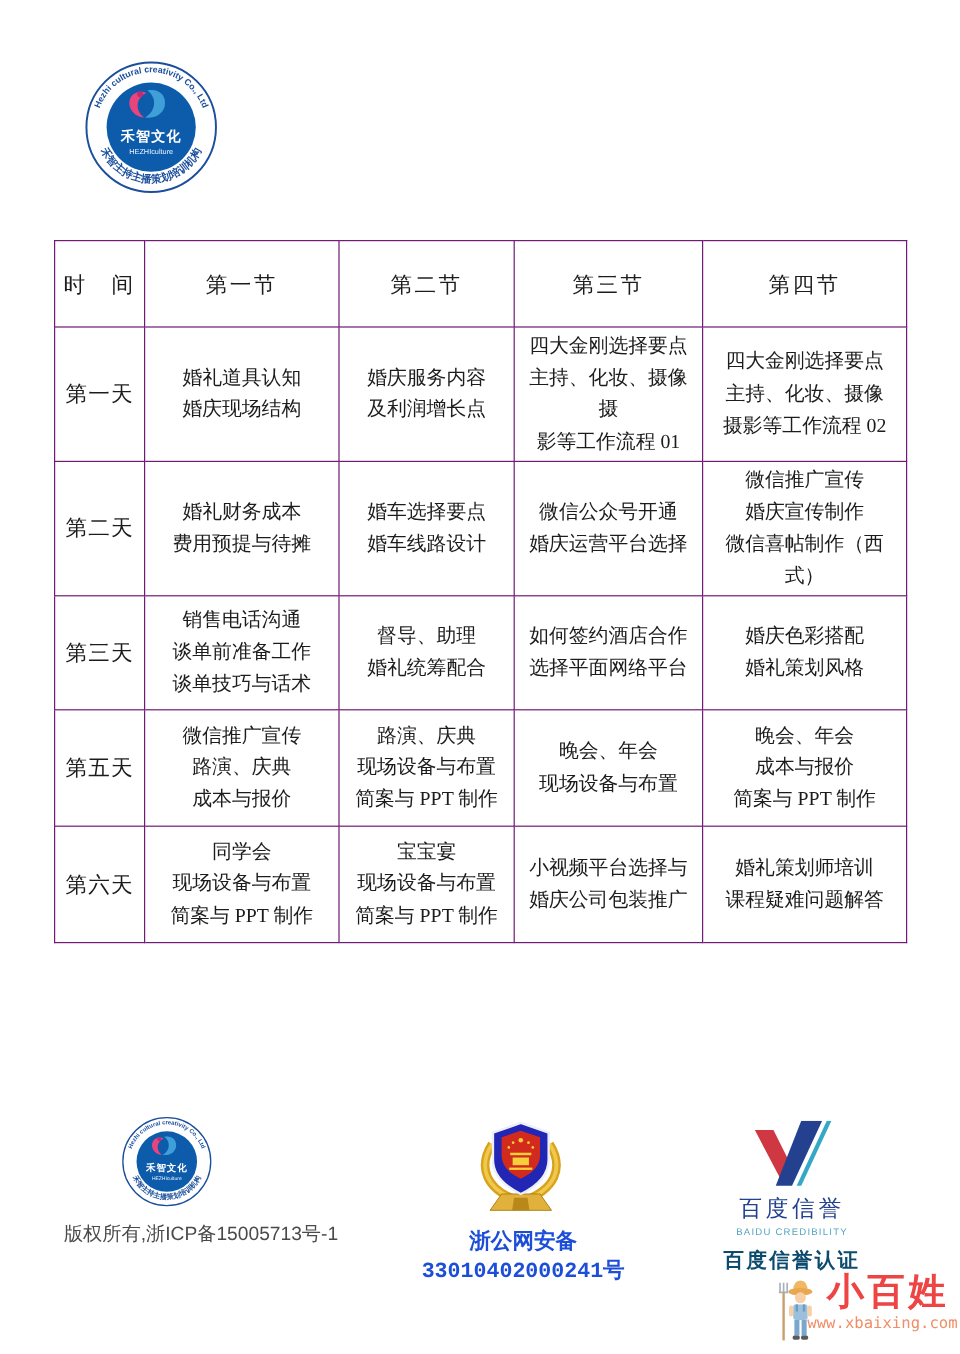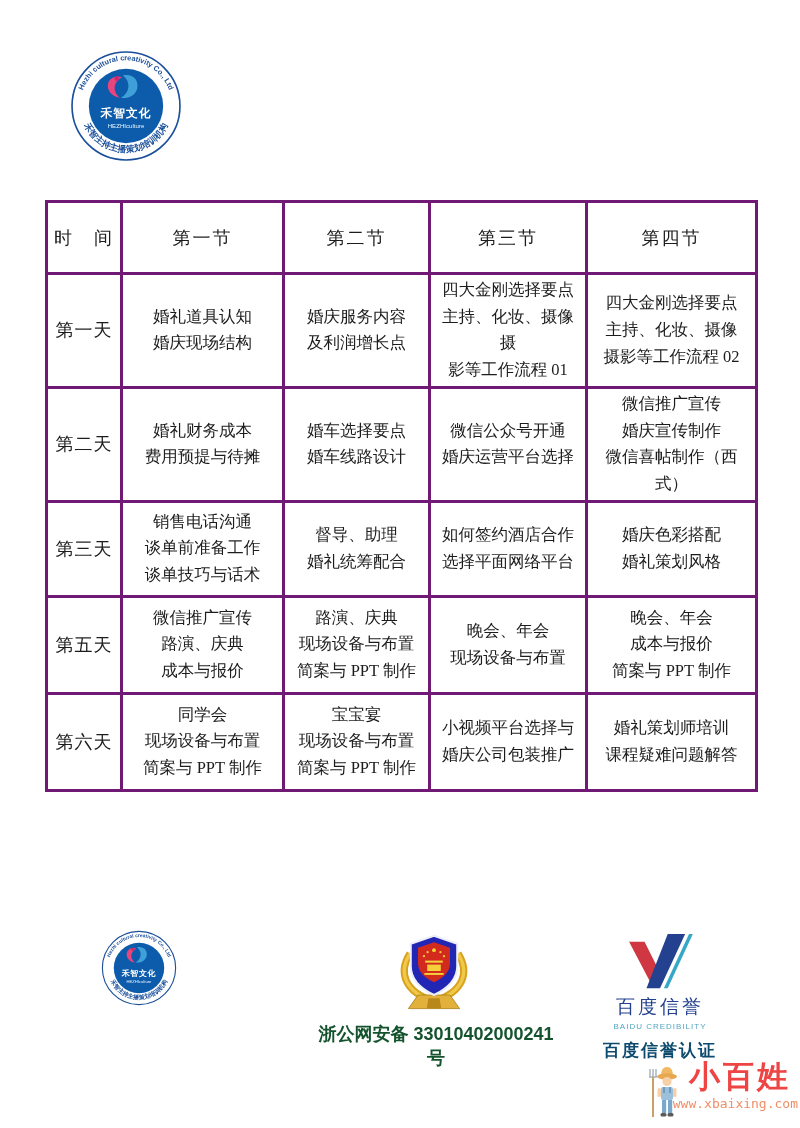--- a/index.html
+++ b/index.html
@@ -17,41 +17,41 @@
     font-weight:bold; font-size:47px; color:#000; letter-spacing:1px;
     white-space:nowrap;
   }
 
   
   .course-table {
     position:absolute; left:45px; top:200px; width:710px;
     border-collapse:collapse; table-layout:fixed;
   }
   .course-table td {
-    border:3px solid #701a75; text-align:center; vertical-align:middle;
+    border:1px solid #701a75; text-align:center; vertical-align:middle;
     color:#1c1c1c; padding:2px 4px; overflow:hidden;
   }
   .th   { font-size:18px; letter-spacing:2px; }
   .day  { font-size:18px; letter-spacing:1px; }
   .cell { font-size:16.5px; line-height:1.62; white-space:pre-line; }
   .rh0{height:72px}.rh1{height:101px}.rh2{height:92px}.rh3{height:95px}
   .rh4{height:93px}.rh5{height:97px}.rh6{height:97px}
 
   
   .footer-logo { position:absolute; left:101px; top:930px; width:76px; height:76px; }
   .copyright {
     position:absolute; left:45px; top:1018px; width:245px; text-align:center;
     font-family:"Liberation Sans","DejaVu Sans",sans-serif;
     font-size:16px; color:#4a4a4a;
   }
   .police-badge { position:absolute; left:394px; top:930px; width:80px; height:82px; }
   .police-text {
     position:absolute; left:315px; top:1022px; width:242px; text-align:center;
-    font-family:Liberation Sans, sans-serif;
-    font-weight:bold; font-size:18px; color:#14532d;
+    font-family:Liberation Mono, monospace;
+    font-weight:bold; font-size:18px; color:#1d4ed8;
   }
   .baidu-box { position:absolute; left:592px; top:934px; width:136px; text-align:center; }
   .baidu-v   { width:74px; height:58px; display:block; margin:0 auto; }
   .baidu-cn  { font-family:Liberation Serif, serif; font-size:19px; color:#23418f; letter-spacing:3px; margin-top:2px; }
   .baidu-en  { font-family:"Liberation Sans",sans-serif; font-size:8px; color:#54a6c2; letter-spacing:1px; margin-top:2px; }
   .baidu-cert{ font-family:"Liberation Sans",sans-serif; font-size:17px; font-weight:bold; color:#0c4a6e; margin-top:8px; letter-spacing:2px; }
 
   
   .watermark { position:absolute; left:648px; top:1060px; width:150px; height:62px; }
   .wm-farmer { position:absolute; left:0; top:4px; width:34px; height:56px; }
@@ -175,20 +175,21 @@
 婚庆公司包装推广</td>
         <td class="cell">婚礼策划师培训
 课程疑难问题解答</td>
       </tr>
     </tbody>
   </table>
 
   <svg class="footer-logo" viewBox="0 0 110 110">
     <use href="#hezhi-logo-def" xlink:href="#hezhi-logo-def"></use>
   </svg>
+  <div class="copyright">版权所有,浙ICP备15005713号-1</div>
 
   <svg class="police-badge" viewBox="0 0 100 100">
     <path d="M20 28 C5 52 13 76 50 88 C87 76 95 52 80 28" fill="none" stroke-width="9" stroke="#d8a21e"></path>
     <path d="M20 28 C5 52 13 76 50 88 C87 76 95 52 80 28" fill="none" stroke="#f0c84a" stroke-width="4"></path>
     <path d="M30 80 L70 80 L82 97 L18 97 Z" fill="#e2b13c" stroke="#a87f12" stroke-width="1"></path>
     <path d="M43 84 L57 84 L59 97 L41 97 Z" fill="#b8881a"></path>
     <path d="M50 6 L79 16 L79 44 Q79 66 50 80 Q21 66 21 44 L21 16 Z" stroke="#eceef8" stroke-width="2.5" fill="#2126b4"></path>
     <path d="M50 14 L70 21 L70 40 Q70 55 50 64 Q30 55 30 40 L30 21 Z" fill="#d32a1e"></path>
     <circle cx="50" cy="24" r="2.4" fill="#f5d03a"></circle>
     <circle cx="42" cy="26.5" r="1.4" fill="#f5d03a"></circle>

